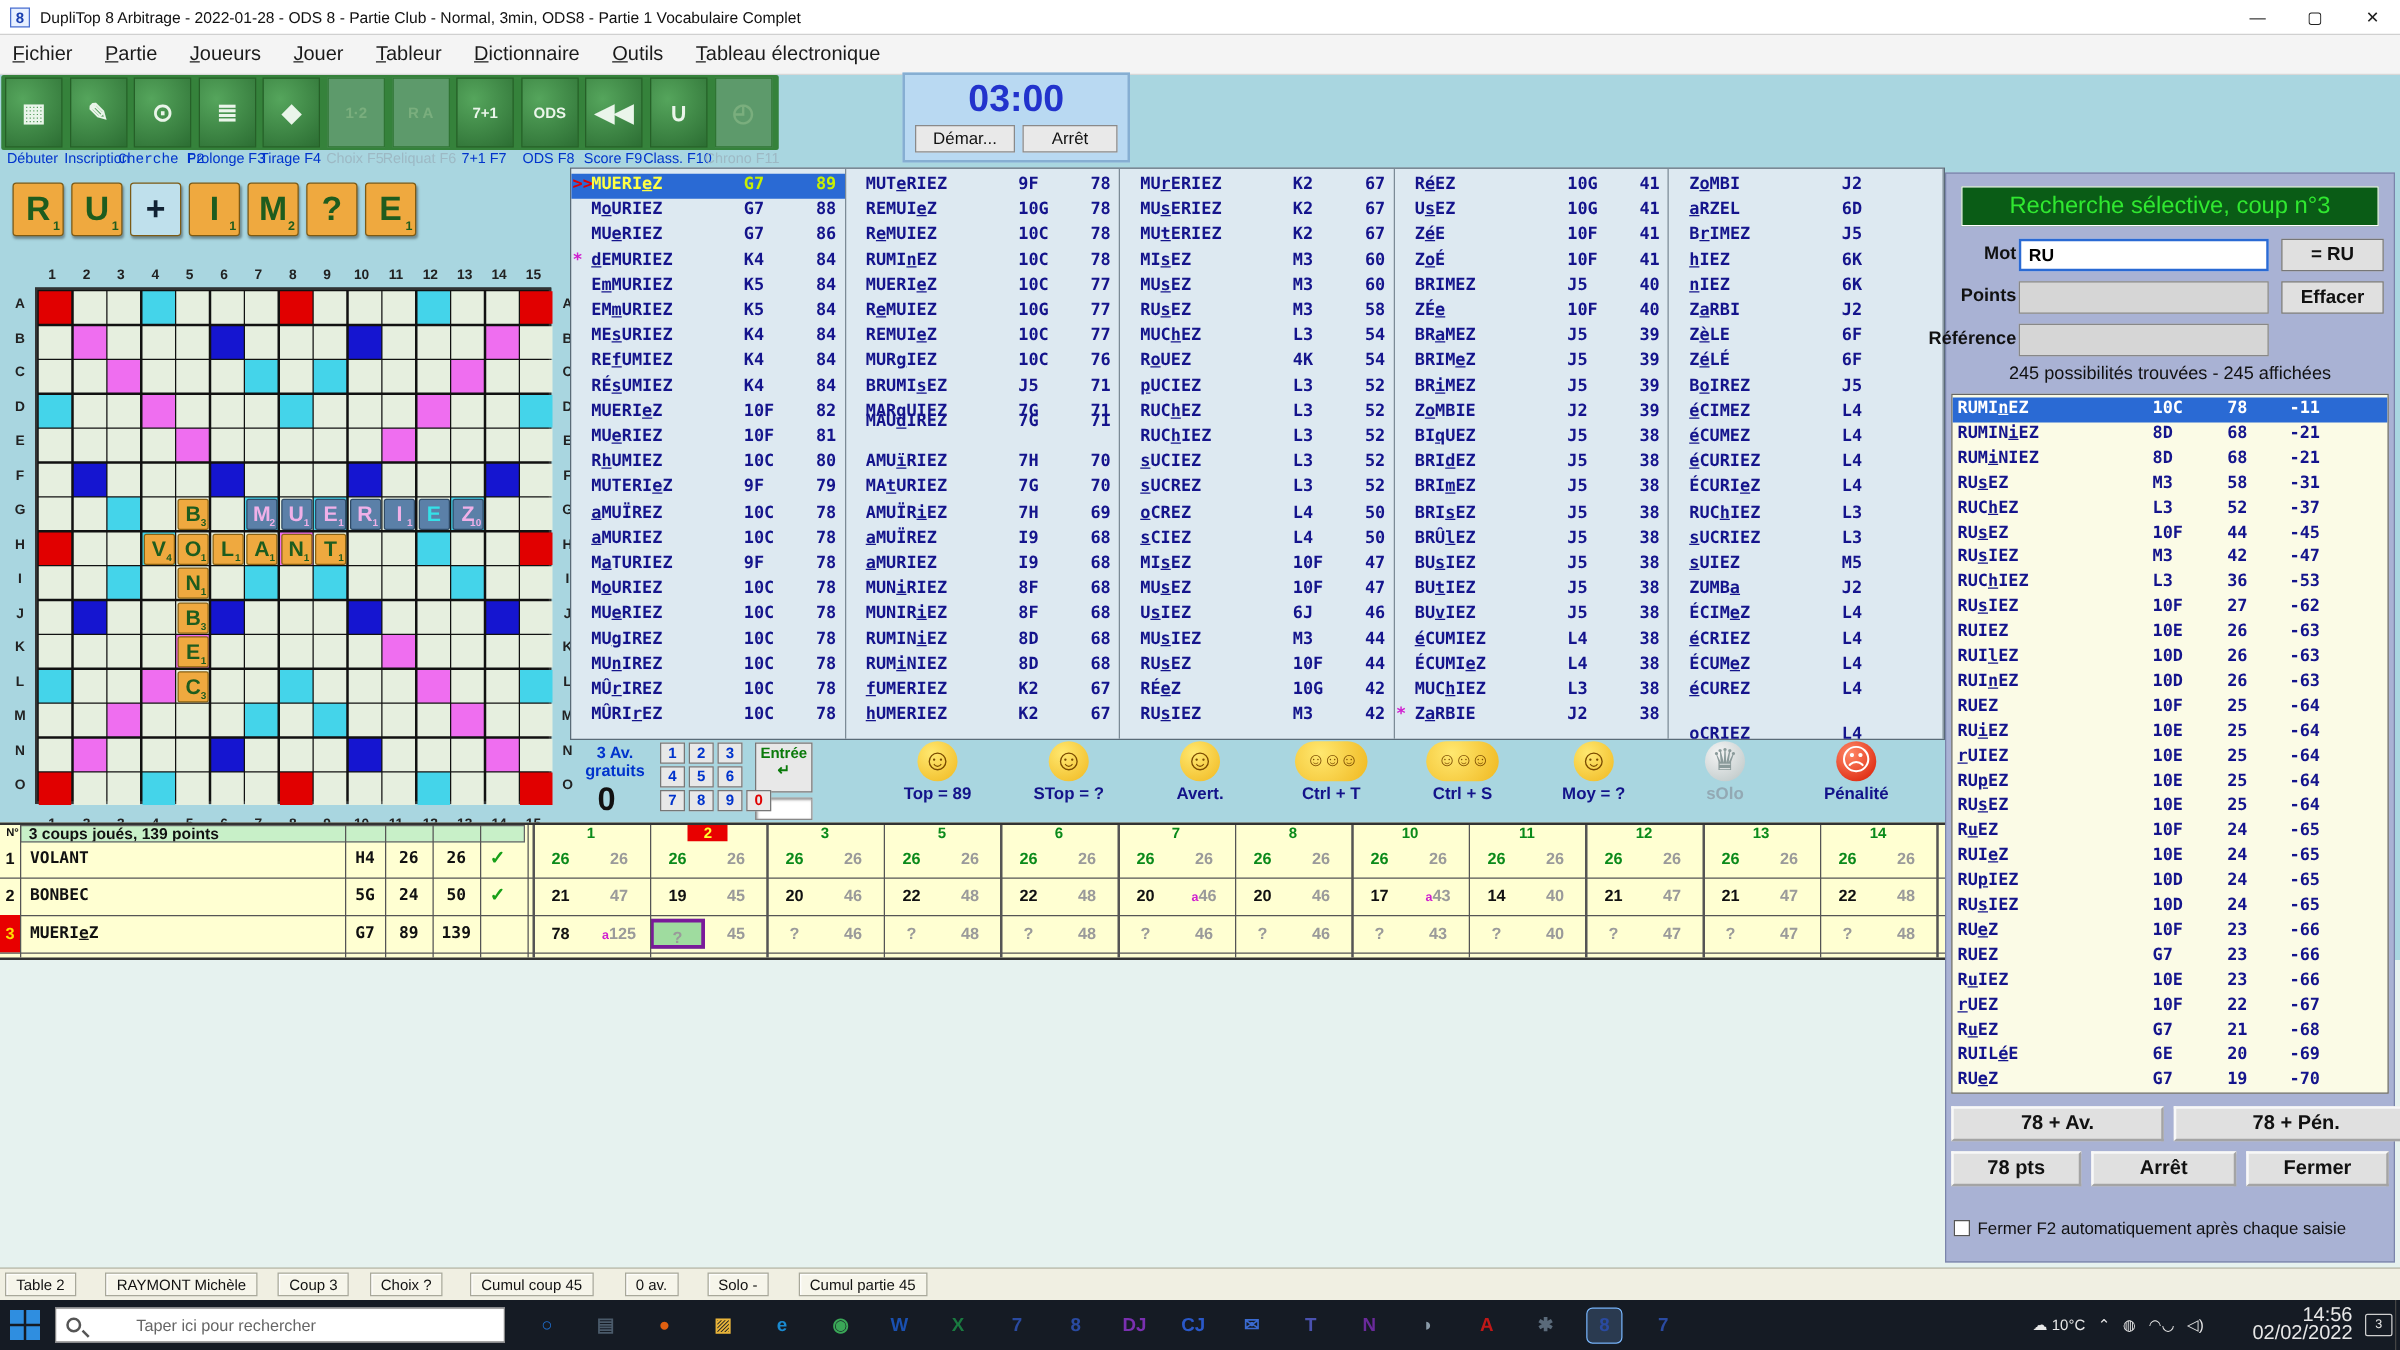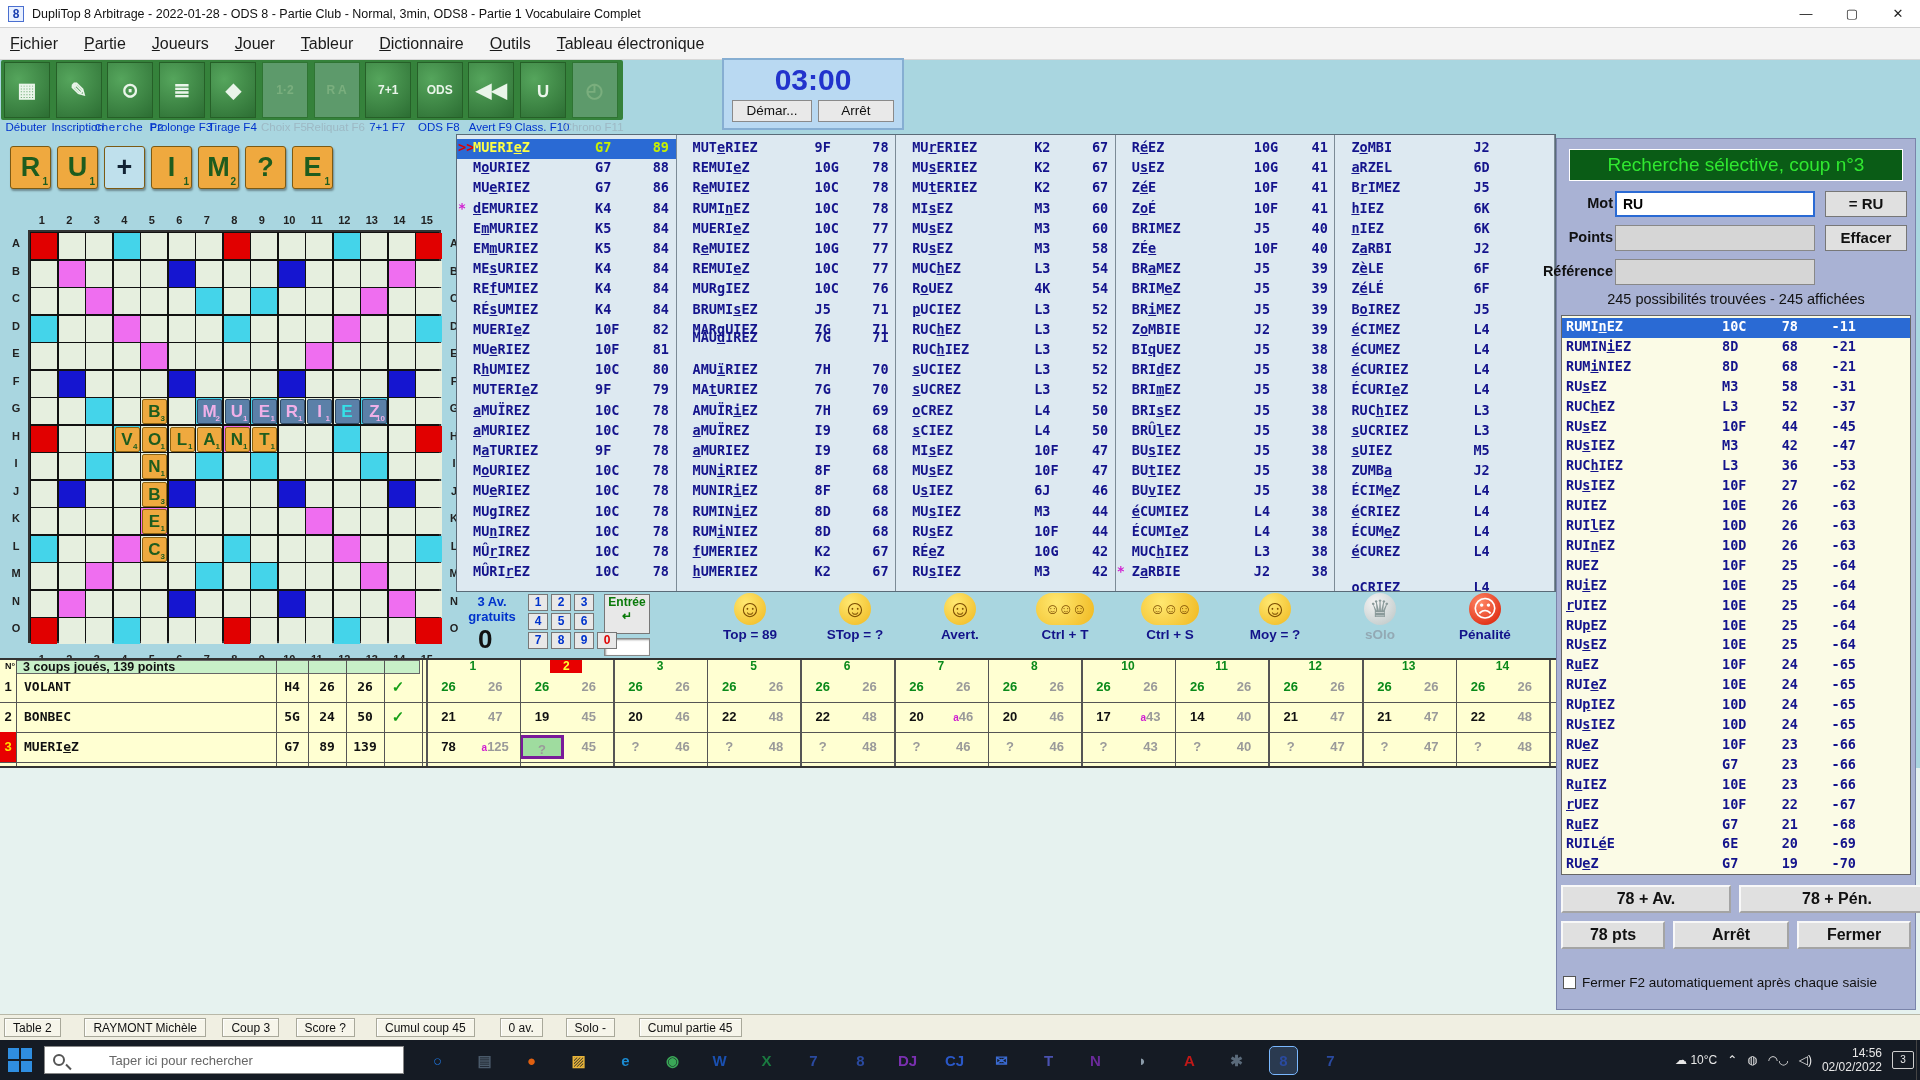--- a/index.html
+++ b/index.html
@@ -119,21 +119,21 @@
   #start-btn { position:absolute; left:8px; top:8px; width:24px; height:24px; display:grid; grid-template-columns:11px 11px; grid-template-rows:11px 11px; gap:2px; }
   #start-btn div { background:#2f8ee0; }
   #search-box { position:absolute; left:44px; top:6px; width:360px; height:28px; background:#ffffff; border:1px solid #888; display:flex; align-items:center; gap:8px; padding-left:8px; }
   #search-glyph { width:12px; height:12px; border:2px solid #555; border-radius:50%; position:relative; }
   #search-glyph::after { content:""; position:absolute; left:10px; top:10px; width:7px; height:2px; background:#555; transform:rotate(45deg); }
   #search-text { font-size:13px; color:#666;margin-left:36px; }
   .tb-ico { position:absolute; top:7px; width:27px; height:27px; border-radius:4px; font-size:15px; font-weight:bold; color:#fff; text-align:center; line-height:27px; }
   .tb-ico.active { outline:1px solid #7ab8ff; background-color:#2a3a50; }
   #tray { position:absolute; right:6px; top:0; height:40px; display:flex; align-items:center; gap:10px; color:#e8e8e8; }
   #tray .t-item { font-size:12px; text-align:center; }
-  #clock { font-size:12px; line-height:14px; text-align:right; }
+  #clock { font-size:16px; line-height:14px; text-align:right;margin-left:29px; }
   #notif { position:relative; width:22px; height:18px; border:1px solid #cfcfcf; border-radius:2px; font-size:10px; line-height:16px; text-align:center; }
   #edge-sliver { position:absolute; right:0; top:0; width:4px; height:40px; border-left:1px solid #444; }
 </style>
 </head>
 <body>
 
 <div id="screen">
 
   <div id="titlebar">
     <div id="title-icon">8</div>
@@ -195,21 +195,21 @@
   <div id="toolbar-labels">
       <div class="tool-label" style="left: 26px;">Débuter</div>
       <div class="tool-label" style="left: 77.6px;">Inscription</div>
       <div class="tool-label" style="left: 129.2px; font-family: Liberation Mono, monospace;">Cherche F2</div>
       <div class="tool-label" style="left: 180.8px;">Prolonge F3</div>
       <div class="tool-label" style="left: 232.4px;">Tirage F4</div>
       <div class="tool-label disabled" style="left: 284px;">Choix F5</div>
       <div class="tool-label disabled" style="left: 335.6px;">Reliquat F6</div>
       <div class="tool-label" style="left: 387.2px;">7+1 F7</div>
       <div class="tool-label" style="left: 438.8px;">ODS F8</div>
-      <div class="tool-label" style="left: 490.4px;">Avert F9</div>
+      <div class="tool-label" style="left: 490.4px;">Score F9</div>
       <div class="tool-label" style="left: 542px;">Class. F10</div>
       <div class="tool-label disabled" style="left: 593.6px;">Chrono F11</div>
     </div>
 
   <div id="timerbox">
     <div id="timer-time">03:00</div>
     <div class="timer-btn" id="btn-demar">Démar...</div>
     <div class="timer-btn" id="btn-arret">Arrêt</div>
   </div>
 
@@ -1476,21 +1476,21 @@
     <div id="p-check-row">
       <div id="p-checkbox"></div>
       <span>Fermer F2 automatiquement après chaque saisie</span>
     </div>
   </div>
 
   <div id="statusbar">
       <div class="status-seg" style="left: 4px;">Table 2</div>
       <div class="status-seg" style="left: 84.4px;">RAYMONT Michèle</div>
       <div class="status-seg" style="left: 222.4px;">Coup 3</div>
-      <div class="status-seg" style="left: 295.6px;">Score ?</div>
+      <div class="status-seg" style="left: 295.6px;">Choix ?</div>
       <div class="status-seg" style="left: 376px;">Cumul coup 45</div>
       <div class="status-seg" style="left: 499.6px;">0 av.</div>
       <div class="status-seg" style="left: 565.6px;">Solo -</div>
       <div class="status-seg" style="left: 638.8px;">Cumul partie 45</div>
     </div>
 
   <div id="taskbar">
     <div id="start-btn">
         <div></div>
         <div></div>

